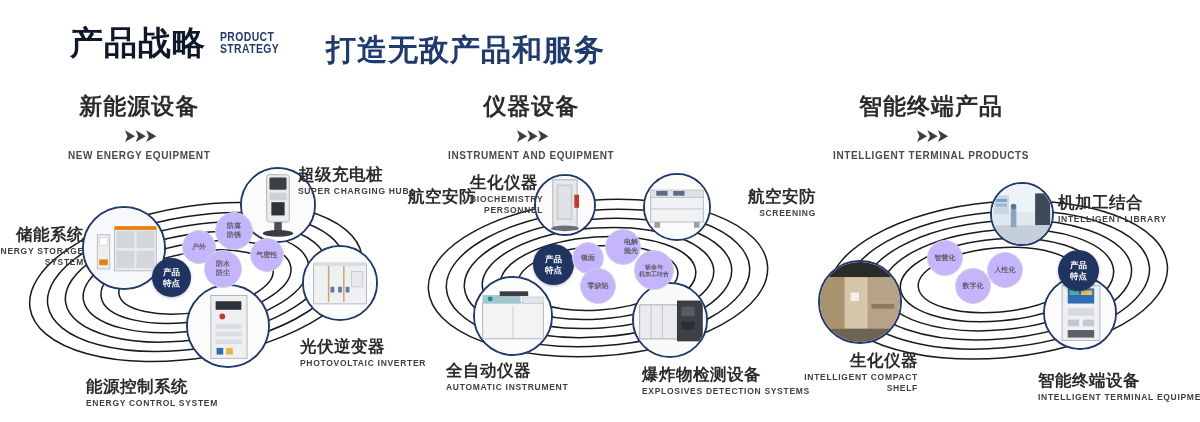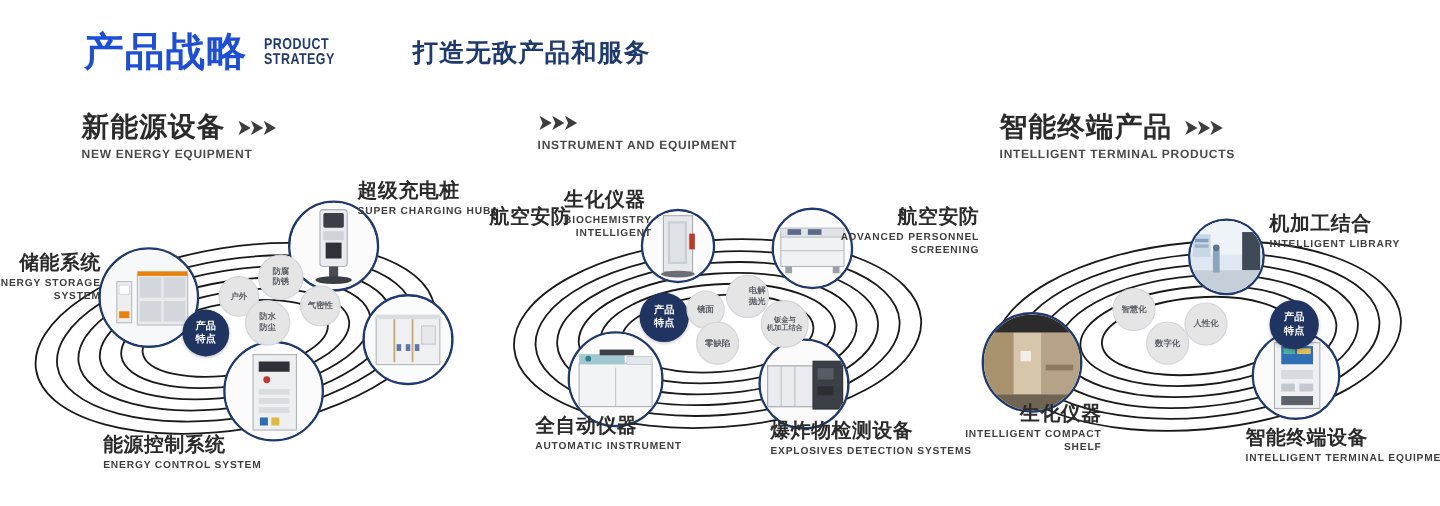--- a/index.html
+++ b/index.html
@@ -10,42 +10,42 @@
     overflow:hidden;
     position:relative;
   }
   .stage{position:absolute;left:0;top:0;width:1200px;height:422px;}
 
   
   .hdr{position:absolute;left:70px;top:26px;display:flex;align-items:flex-end;gap:14px;}
   .hdr-cn{
     font-family:"DejaVu Sans",sans-serif;
     font-size:33px;font-weight:700;letter-spacing:1px;
-    color:#1d4ed8;line-height:1;white-space:nowrap;
+    color:#0f172a;line-height:1;white-space:nowrap;
   }
   .hdr-en{
     font-family:"Liberation Sans Narrow","Liberation Sans",sans-serif;
     font-size:13px;font-weight:700;line-height:12px;
     color:#1f3a6e;letter-spacing:.5px;
     transform:scaleX(.8);transform-origin:left bottom;
     padding-bottom:4px;white-space:nowrap;
   }
   .hdr-sub{
-    position:absolute;left:344px;top:30px;
+    position:absolute;left:326px;top:30px;
     font-family:"DejaVu Sans",sans-serif;
-    font-size:21px;font-weight:700;color:#1f3a6e;letter-spacing:1px;
+    font-size:30px;font-weight:700;color:#1f3a6e;letter-spacing:1px;
     white-space:nowrap;
   }
 
   
   .sec{position:absolute;}
   .sec .sec-cn{
     font-family:"DejaVu Sans",sans-serif;
     font-size:23px;font-weight:700;color:#2b2b2b;letter-spacing:1px;
-    line-height:1.1;white-space:nowrap;display:flex;align-items:center;gap:9px;
+    line-height:1.1;white-space:nowrap;display:flex;align-items:center;gap:9px;flex-direction:column;
   }
   .sec .chev{color:#3d3d3d;font-size:15px;font-weight:700;letter-spacing:-2px;
     transform:scaleY(1.25);display:inline-block;}
   .sec .sec-en{
     font-size:10px;font-weight:700;color:#4a4a4a;letter-spacing:.6px;
     margin-top:5px;white-space:nowrap;
   }
   #sec1{left:68px;top:94px;}
   #sec2{left:448px;top:94px;}
   #sec3{left:833px;top:94px;}
@@ -62,35 +62,35 @@
     position:absolute;border-radius:50%;
     border:2.4px solid #1f3a6e;
     background:#f3f4f6;overflow:hidden;
     box-sizing:border-box;
   }
   .node .ph{position:absolute;left:0;top:0;right:0;bottom:0;}
 
   
   .feat{
     position:absolute;border-radius:50%;
-    border:1px solid #d3d5da;background:#e5e5e5;
+    border:1px solid #d3d5da;background:#c4b5fd;
     display:flex;align-items:center;justify-content:center;
     text-align:center;box-sizing:border-box;
     font-family:"DejaVu Sans",sans-serif;
     font-size:7px;color:#5e6068;line-height:1.25;font-weight:600;
     padding:2px;
   }
   .feat.core{
     background:#1f3461;border:none;color:#fff;font-weight:700;
     font-size:8.5px;line-height:1.2;
     box-shadow:0 1px 3px rgba(0,0,0,.25);
   }
 
   
-  .lbl{position:absolute;white-space:nowrap;}
+  .lbl{position:absolute;white-space:nowrap;margin-top:16px;}
   .lbl .cn{
     font-family:"DejaVu Sans",sans-serif;
     font-size:16.5px;font-weight:700;color:#2b2b2b;letter-spacing:.5px;line-height:1.1;
   }
   .lbl .en{
     font-size:8.5px;font-weight:700;color:#3f3f3f;letter-spacing:.7px;
     margin-top:2px;line-height:1.25;
   }
   .lbl.r{text-align:right;}
 </style>
@@ -111,20 +111,21 @@
   <div class="sec" id="sec1">
     <div class="sec-cn">
       <span>新能源设备</span>
       <span class="chev">➤➤➤</span>
     </div>
     <div class="sec-en">NEW ENERGY EQUIPMENT</div>
   </div>
 
   <div class="sec" id="sec2">
     <div class="sec-cn">
+      <span>仪器设备</span>
       <span class="chev">➤➤➤</span>
     </div>
     <div class="sec-en">INSTRUMENT AND EQUIPMENT</div>
   </div>
 
   <div class="sec" id="sec3">
     <div class="sec-cn">
       <span>智能终端产品</span>
       <span class="chev">➤➤➤</span>
     </div>
@@ -224,20 +225,24 @@
       <div class="cn">储能系统</div>
       <div class="en">
         <div>ENERGY STORAGE</div>
         <div>SYSTEM</div>
       </div>
     </div>
     <div class="lbl" style="left:298px;top:0px;">
       <div class="cn">超级充电桩</div>
       <div class="en">SUPER CHARGING HUB</div>
     </div>
+    <div class="lbl" style="left:300px;top:172px;">
+      <div class="cn">光伏逆变器</div>
+      <div class="en">PHOTOVOLTAIC INVERTER</div>
+    </div>
     <div class="lbl" style="left:86px;top:212px;">
       <div class="cn">能源控制系统</div>
       <div class="en">ENERGY CONTROL SYSTEM</div>
     </div>
   </div>
 
   <div class="cluster" id="c2">
     <svg class="rings" viewBox="0 0 400 250">
       <g fill="none" stroke="#1a1a1a" stroke-width="1.5">
         <ellipse cx="198" cy="128" rx="170" ry="78" transform="rotate(-4 198 128)"></ellipse>
@@ -319,27 +324,26 @@
       </span>
     </div>
 
     <div class="lbl" style="left:8px;top:22px;">
       <div class="cn">航空安防</div>
     </div>
     <div class="lbl" style="left:70px;top:8px;">
       <div class="cn">生化仪器</div>
       <div class="en r" style="text-align:right;">
         <div>BIOCHEMISTRY</div>
-        <div>INTELLIGENT</div>
+        <div>PERSONNEL</div>
       </div>
     </div>
     <div class="lbl r" style="left:226px;top:22px;width:190px;">
       <div class="cn">航空安防</div>
       <div class="en">
-        <div>ADVANCED PERSONNEL</div>
         <div>SCREENING</div>
       </div>
     </div>
     <div class="lbl" style="left:46px;top:196px;">
       <div class="cn">全自动仪器</div>
       <div class="en">AUTOMATIC INSTRUMENT</div>
     </div>
     <div class="lbl" style="left:242px;top:200px;">
       <div class="cn">爆炸物检测设备</div>
       <div class="en">EXPLOSIVES DETECTION SYSTEMS</div>

